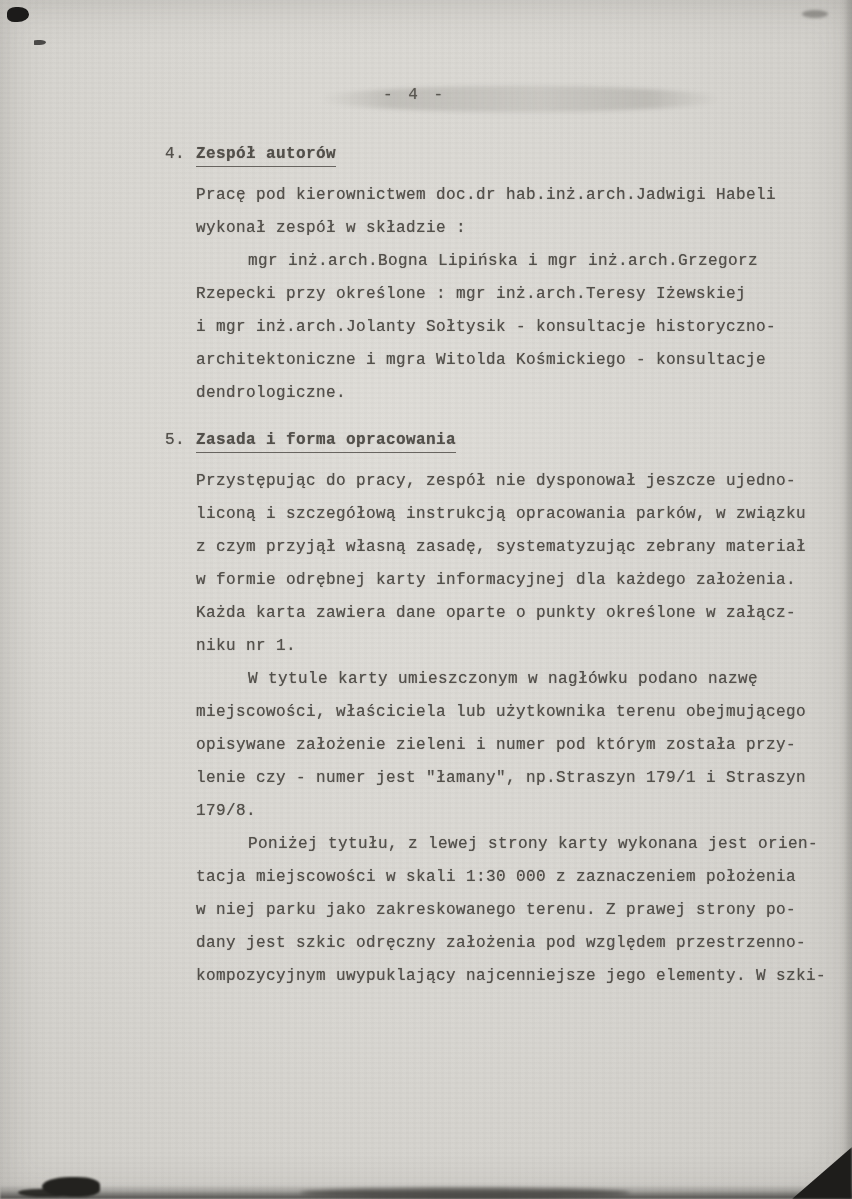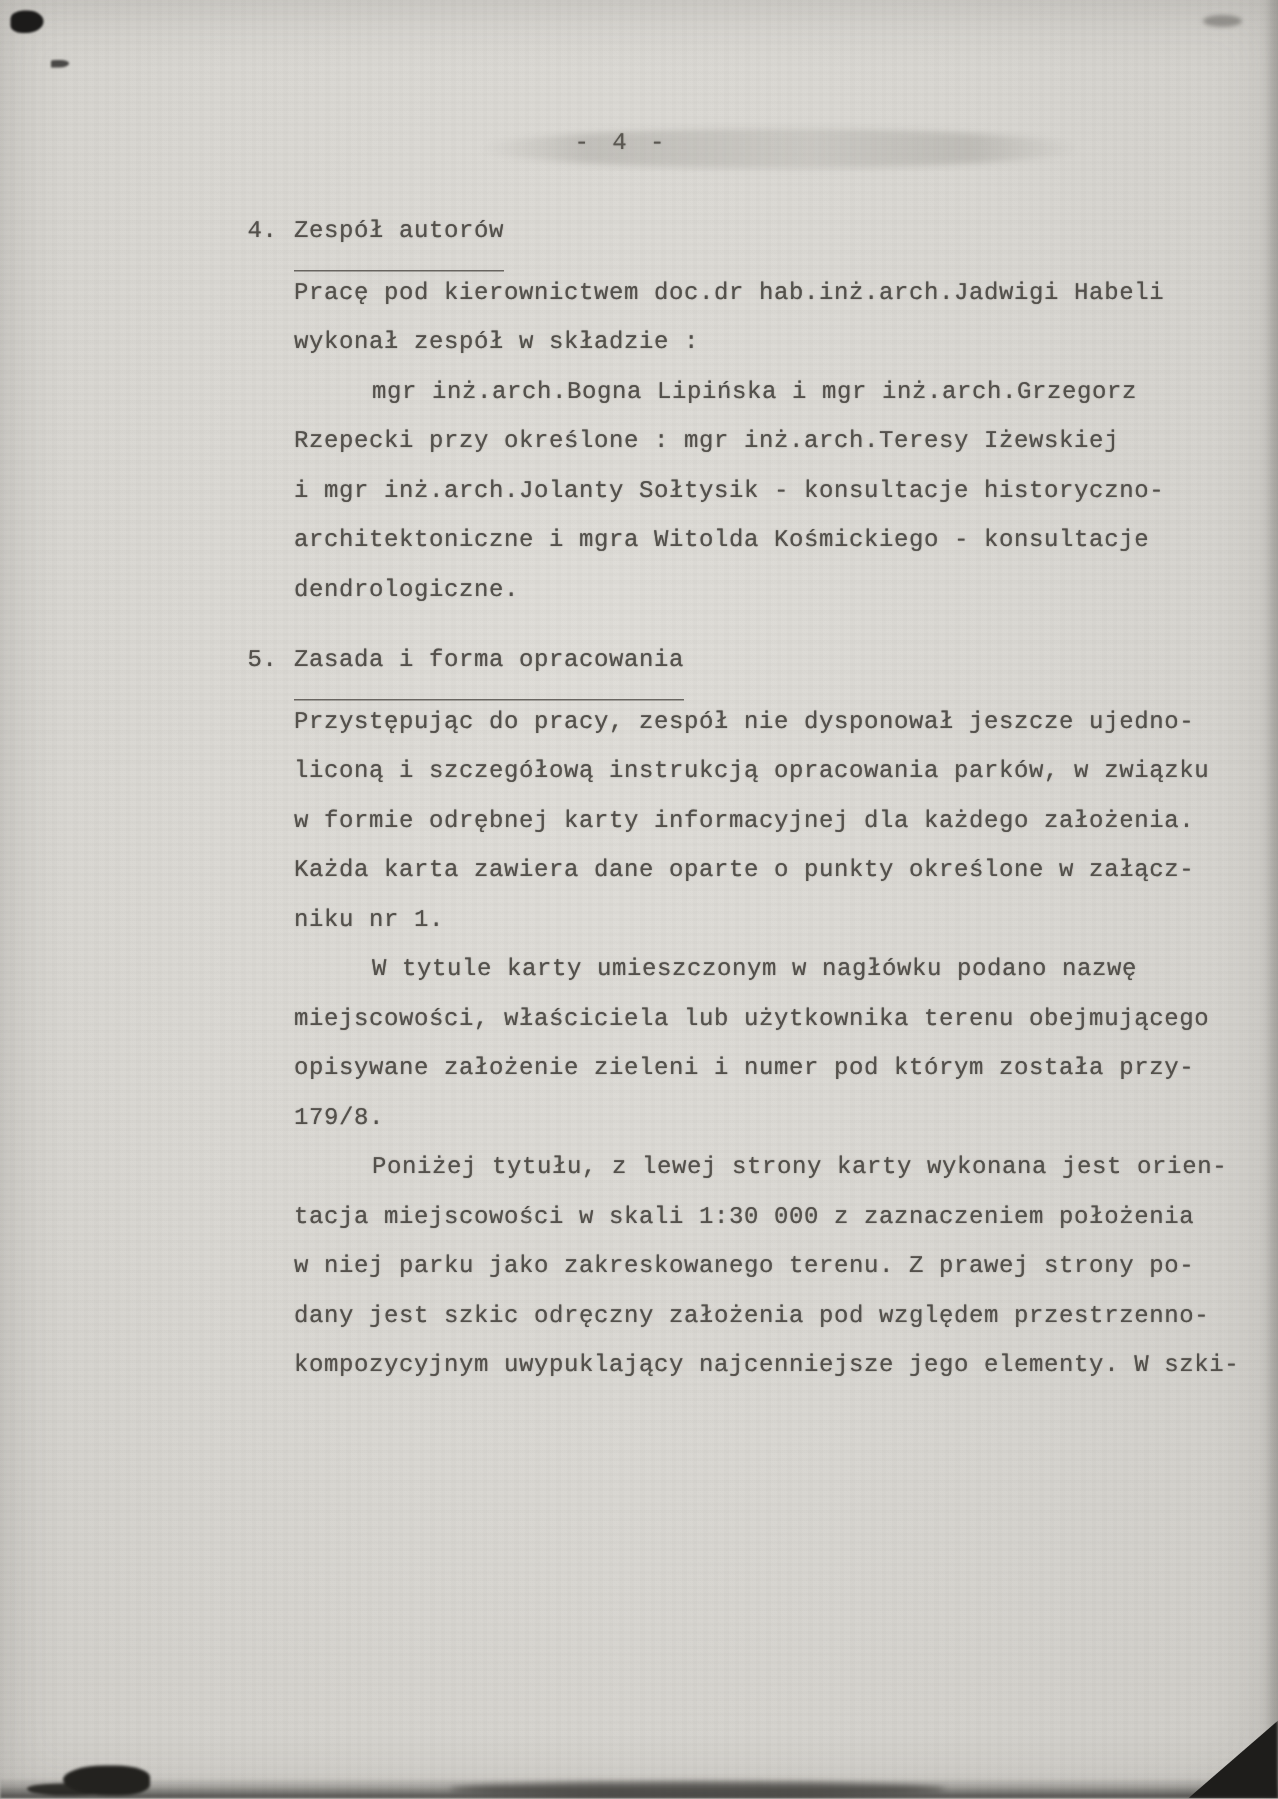--- a/index.html
+++ b/index.html
@@ -46,21 +46,22 @@
   .doc-section + .doc-section { margin-top: 14px; }
   .section-heading {
     position: relative;
     line-height: 33px;
     margin-bottom: 8px;
     white-space: nowrap;
   }
   .section-number { position: absolute; left: -31px; top: 0; }
   .section-title {
     border-bottom: 1.5px solid rgba(83,80,75,0.85);
-    padding-bottom: 17px;
+    padding-bottom: 3px;
+    font-weight: bold;
   }
   .line { white-space: nowrap; }
   .line.indent { text-indent: 52px; }
 
   
   .artifact { position: absolute; pointer-events: none; }
   .a-top-left {
     top: 7px; left: 7px; width: 22px; height: 15px;
     background: #1c1b1a; border-radius: 45% 55% 60% 40%;
     filter: blur(0.6px);
@@ -131,28 +132,30 @@
             <div class="line">i mgr inż.arch.Jolanty Sołtysik - konsultacje historyczno-</div>
             <div class="line">architektoniczne i mgra Witolda Kośmickiego - konsultacje</div>
             <div class="line">dendrologiczne.</div>
           </div>
         </section>
         <section class="doc-section">
           <div class="section-heading"><span class="section-number">5.</span><span class="section-title">Zasada i forma opracowania</span></div>
           <div class="paragraph">
             <div class="line">Przystępując do pracy, zespół nie dysponował jeszcze ujedno-</div>
             <div class="line">liconą i szczegółową instrukcją opracowania parków, w związku</div>
+            <div class="line">z czym przyjął własną zasadę, systematyzując zebrany materiał</div>
             <div class="line">w formie odrębnej karty informacyjnej dla każdego założenia.</div>
             <div class="line">Każda karta zawiera dane oparte o punkty określone w załącz-</div>
             <div class="line">niku nr 1.</div>
           </div>
           <div class="paragraph">
             <div class="line indent">W tytule karty umieszczonym w nagłówku podano nazwę</div>
             <div class="line">miejscowości, właściciela lub użytkownika terenu obejmującego</div>
             <div class="line">opisywane założenie zieleni i numer pod którym została przy-</div>
+            <div class="line">lenie czy - numer jest "łamany", np.Straszyn 179/1 i Straszyn</div>
             <div class="line">179/8.</div>
           </div>
           <div class="paragraph">
             <div class="line indent">Poniżej tytułu, z lewej strony karty wykonana jest orien-</div>
             <div class="line">tacja miejscowości w skali 1:30 000 z zaznaczeniem położenia</div>
             <div class="line">w niej parku jako zakreskowanego terenu. Z prawej strony po-</div>
             <div class="line">dany jest szkic odręczny założenia pod względem przestrzenno-</div>
             <div class="line">kompozycyjnym uwypuklający najcenniejsze jego elementy. W szki-</div>
           </div>
         </section>

